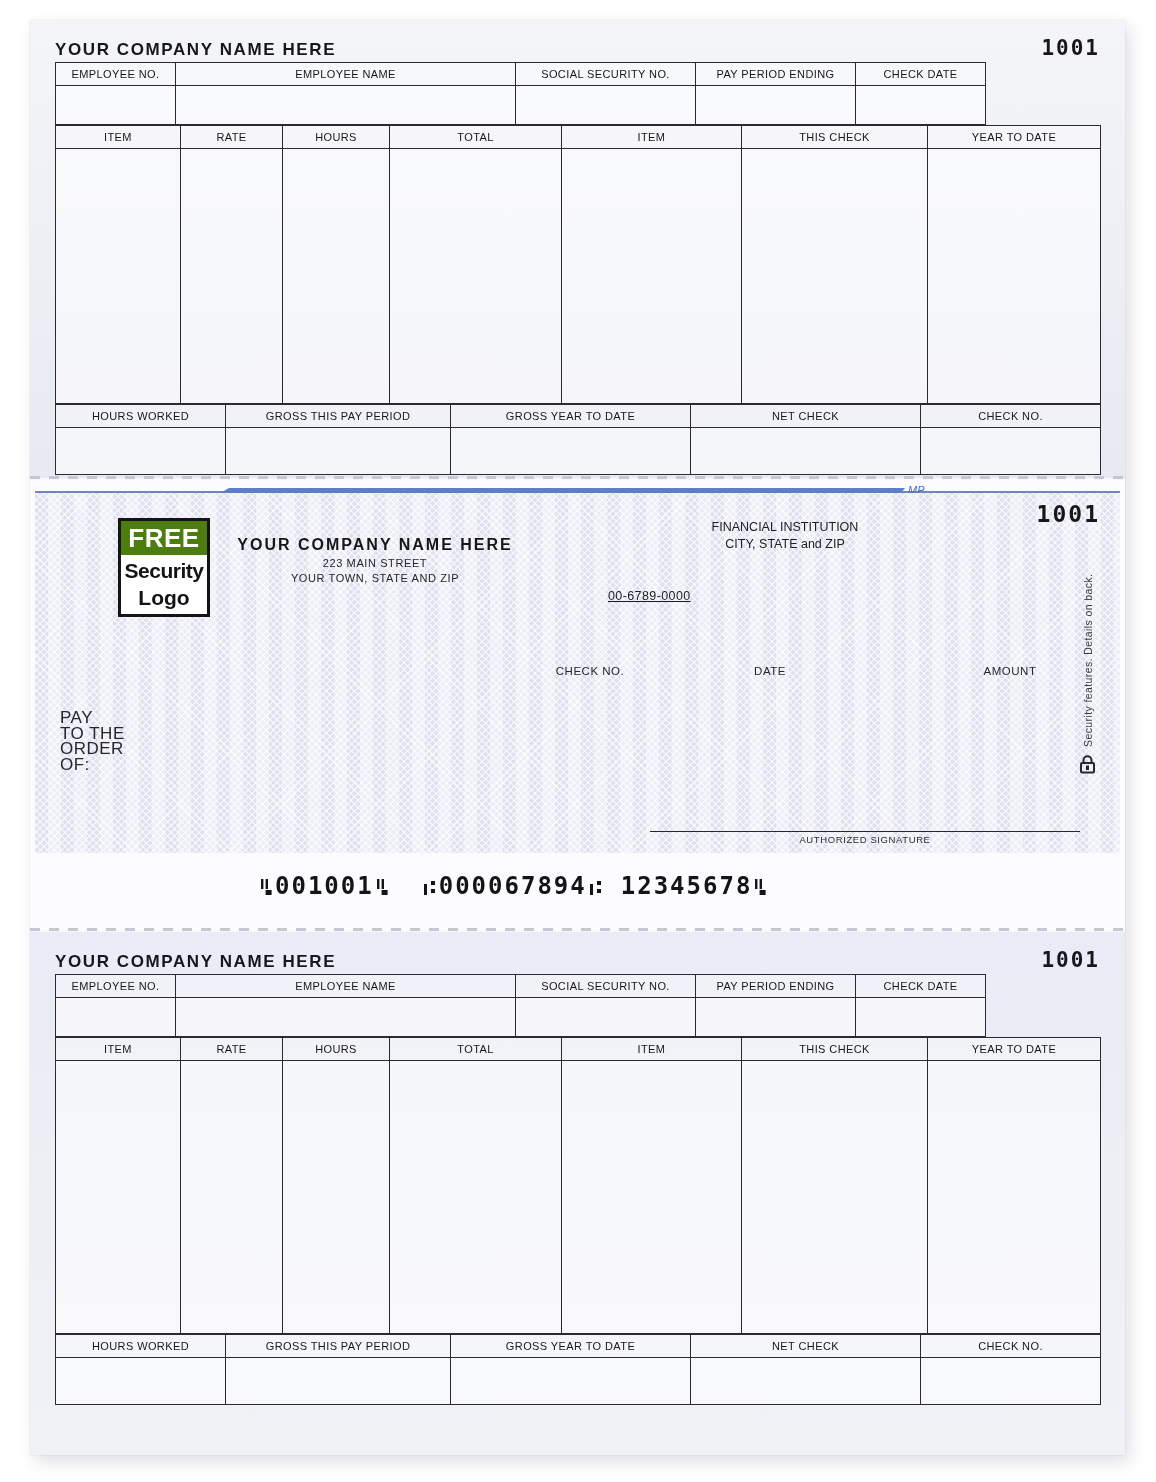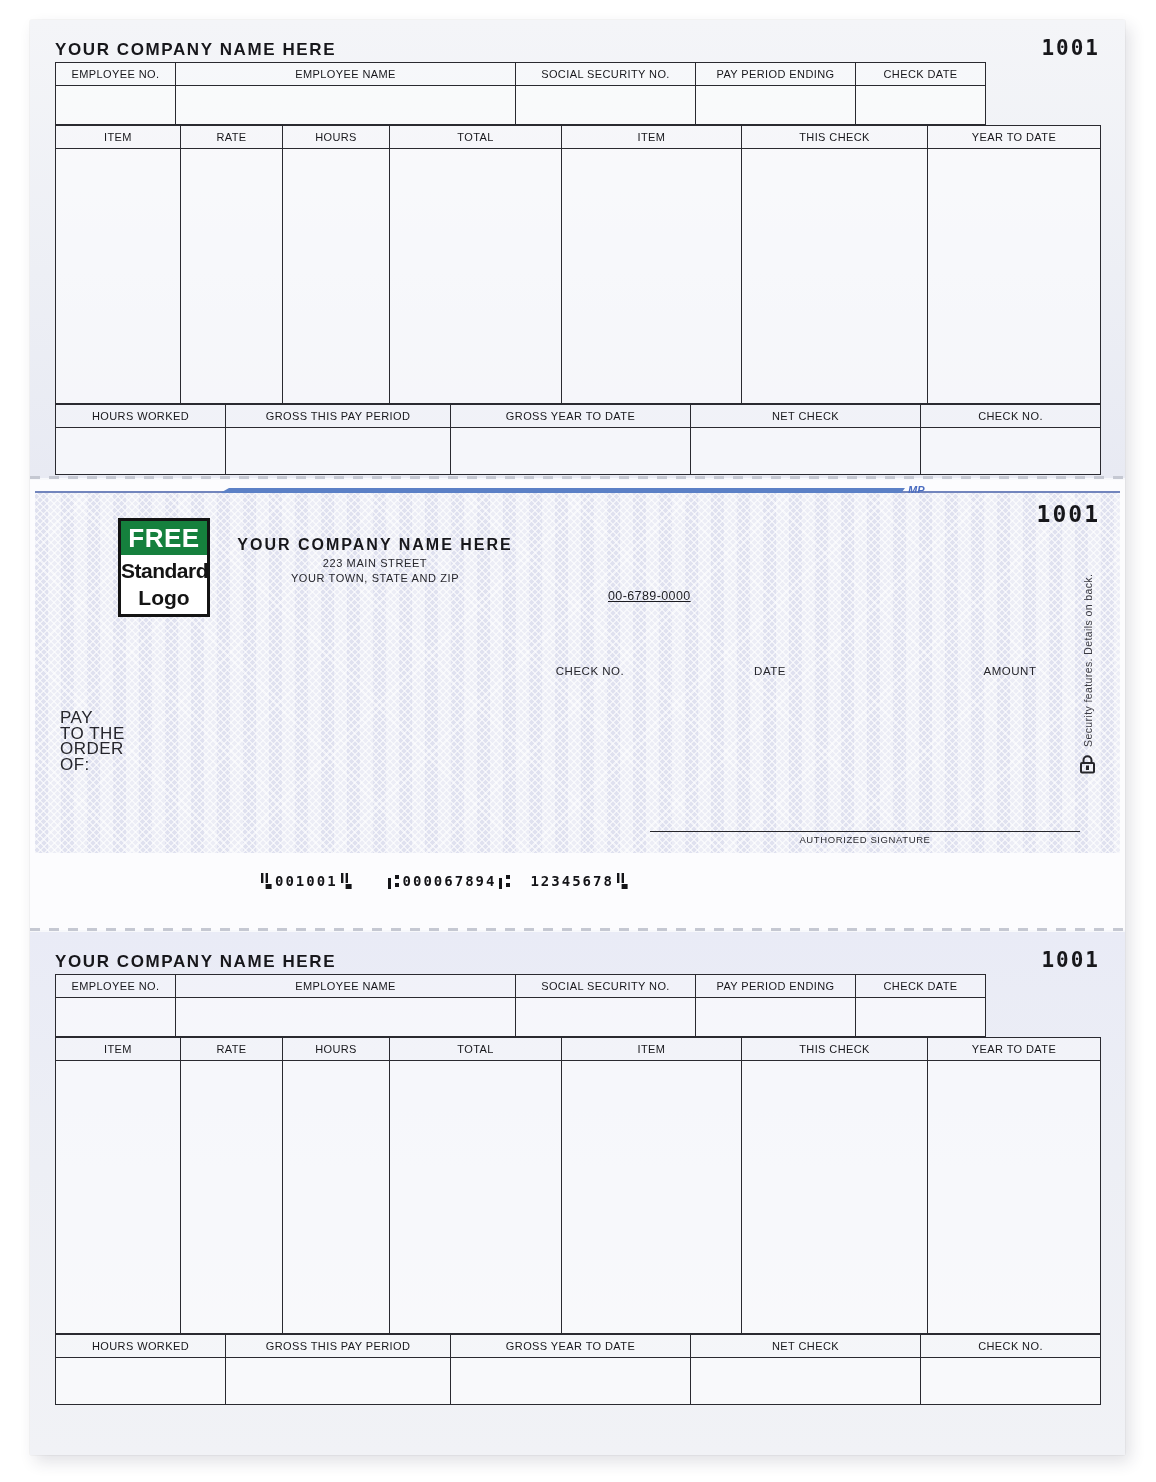--- a/index.html
+++ b/index.html
@@ -31,32 +31,32 @@
   .perf{position:absolute;left:0;right:0;height:3px;
     background:repeating-linear-gradient(90deg,#c5c8d2 0 10px,rgba(255,255,255,0) 10px 19px);}
   .perf1{top:456px;}
   .perf2{top:908px;}
 
   
   .check-region{position:absolute;left:0;right:0;top:460px;height:450px;background:#fcfcfe;}
   .thin-line{position:absolute;left:5px;right:5px;top:11px;height:2px;background:#7285bd;}
   .blue-bar{position:absolute;left:185px;width:690px;top:8px;height:8px;background:var(--accent-blue,#5b80c6);
     clip-path:polygon(14px 0,100% 0,calc(100% - 6px) 100%,0 100%);}
-  .mp{position:absolute;left:878px;top:4px;font-size:11px;font-style:italic;font-weight:bold;
+  .mp{position:absolute;left:878px;top:4px;font-size:11px;font-style:italic;font-weight:normal;
     color:#4a6cc0;letter-spacing:0;}
   .check-bg{position:absolute;left:5px;right:5px;top:13px;height:360px;
     background-color:var(--check-background,#e9eaf4);
     background-image:
       repeating-linear-gradient(45deg,rgba(255,255,255,0.60) 0 1.5px,rgba(255,255,255,0) 1.5px 5px),
       repeating-linear-gradient(-45deg,rgba(255,255,255,0.60) 0 1.5px,rgba(255,255,255,0) 1.5px 5px),
       repeating-linear-gradient(90deg,rgba(138,146,198,0.10) 0 13px,rgba(255,255,255,0.14) 13px 26px);}
   .check-num{position:absolute;right:20px;top:8px;font-size:23px;font-weight:600;letter-spacing:2px;color:#17171b;}
   .logo{position:absolute;left:83px;top:25px;width:92px;border:3px solid #141414;background:#ffffff;
     text-align:center;box-sizing:border-box;}
-  .logo-free{background:#15803d;color:#ffffff;font-weight:bold;font-size:26px;line-height:34px;letter-spacing:0.5px;}
+  .logo-free{background:#4d7c0f;color:#ffffff;font-weight:bold;font-size:26px;line-height:34px;letter-spacing:0.5px;}
   .logo-std{color:#141414;font-weight:bold;font-size:21px;line-height:27px;letter-spacing:-0.5px;margin-top:2px;}
   .logo-logo{color:#141414;font-weight:bold;font-size:21px;line-height:27px;margin-bottom:3px;}
   .c-company{position:absolute;left:190px;top:43px;width:300px;text-align:center;}
   .c-name{font-size:16px;font-weight:bold;letter-spacing:2px;color:#17171b;}
   .c-addr{font-size:11px;letter-spacing:0.6px;margin-top:3px;color:#26262c;}
   .c-bank{position:absolute;left:630px;top:26px;width:240px;text-align:center;font-size:12.5px;
     line-height:17px;color:#1c1c22;}
   .c-fraction{position:absolute;left:573px;top:96px;font-size:12.5px;letter-spacing:0.4px;color:#1c1c22;text-decoration:underline;}
   .lbl{position:absolute;top:172px;width:120px;text-align:center;font-size:11.5px;letter-spacing:0.5px;color:#26262c;}
   .lbl-checkno{left:495px;}
@@ -67,21 +67,21 @@
   .sig{position:absolute;left:615px;top:338px;width:430px;}
   .sig-line{height:0;border-top:1.6px solid #26262b;}
   .sig-label{text-align:center;font-size:9.5px;letter-spacing:0.6px;margin-top:2px;color:#2a2a30;}
   .sec-note{position:absolute;right:24px;top:62px;display:flex;flex-direction:column;align-items:center;}
   .vtext{writing-mode:vertical-rl;transform:rotate(180deg);font-size:10.5px;letter-spacing:0.4px;
     color:#3a3a42;height:192px;}
   .lock-icon{margin-top:8px;}
 
   
   .micr{position:absolute;left:228px;top:392px;display:flex;align-items:center;
-    font-family:"DejaVu Sans Mono",monospace;font-size:14px;font-weight:bold;
+    font-family:"DejaVu Sans Mono",monospace;font-size:24px;font-weight:bold;
     letter-spacing:2px;color:#141418;}
   .micr-group{display:inline-flex;align-items:center;}
   .g2{margin-left:30px;}
   .g3{margin-left:16px;}
   .micr svg{display:inline-block;margin:0 3px;}
 </style>
 </head>
 <body>
 
 <div class="sheet">
@@ -185,30 +185,34 @@
   <section class="check-region">
     <div class="thin-line"></div>
     <div class="blue-bar"></div>
     <div class="mp">MP</div>
 
     <div class="check-bg">
       <div class="check-num mono">1001</div>
 
       <div class="logo">
         <div class="logo-free">FREE</div>
-        <div class="logo-std">Standard</div>
+        <div class="logo-std">Security</div>
         <div class="logo-logo">Logo</div>
       </div>
 
       <div class="c-company">
         <div class="c-name">YOUR COMPANY NAME HERE</div>
         <div class="c-addr">223 MAIN STREET</div>
         <div class="c-addr">YOUR TOWN, STATE AND ZIP</div>
       </div>
 
+      <div class="c-bank">
+        <div>FINANCIAL INSTITUTION</div>
+        <div>CITY, STATE and ZIP</div>
+      </div>
 
       <div class="c-fraction">00-6789-0000</div>
 
       <div class="lbl lbl-checkno">CHECK NO.</div>
       <div class="lbl lbl-date">DATE</div>
       <div class="lbl lbl-amount">AMOUNT</div>
 
       <div class="payto">
         <div>PAY</div>
         <div>TO THE</div>

